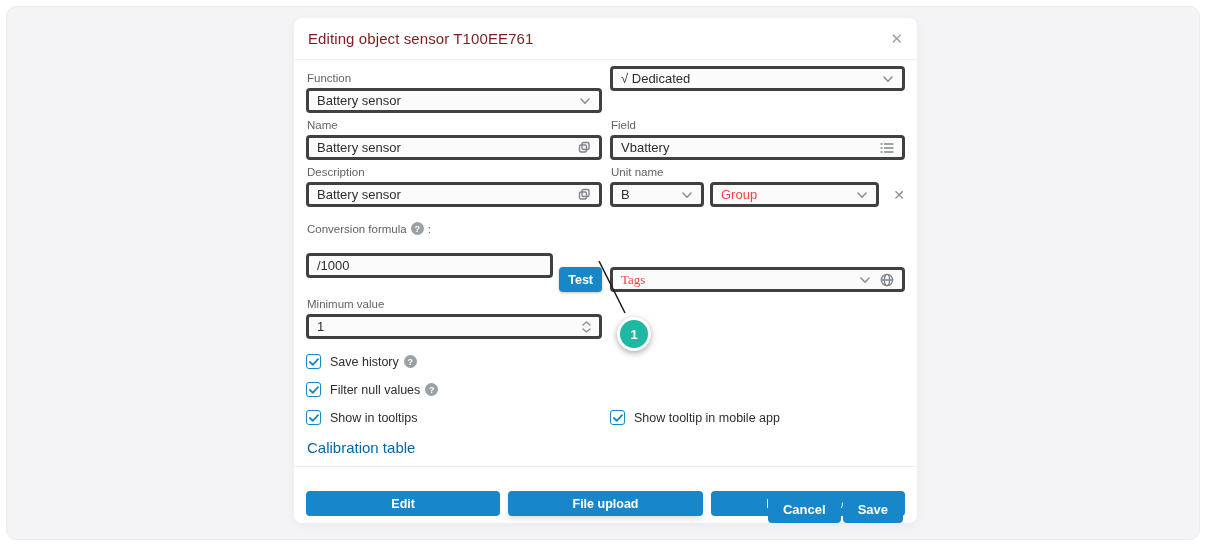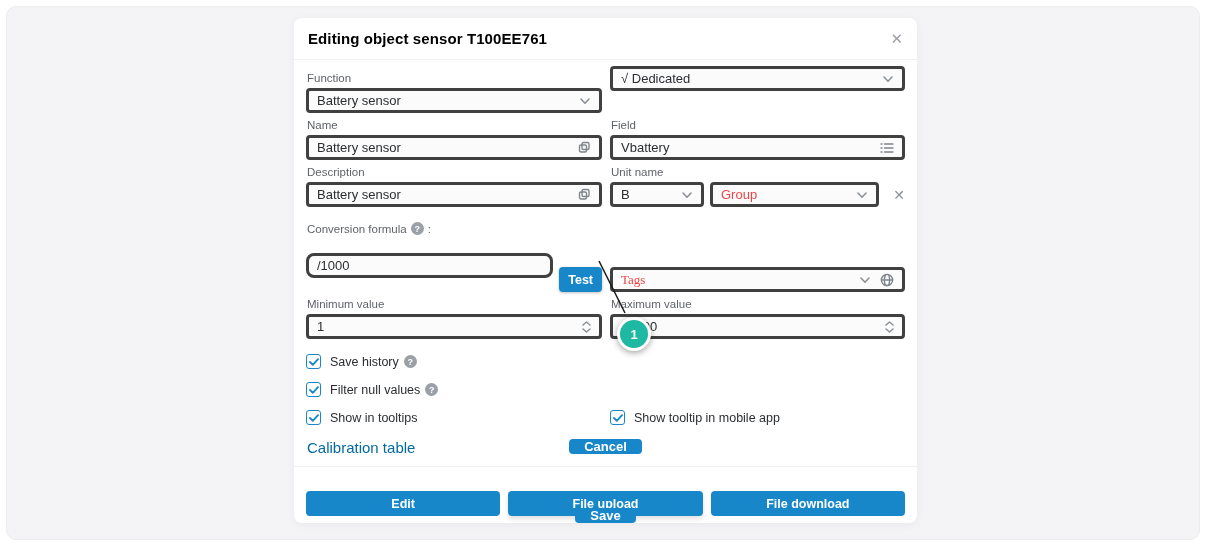--- a/index.html
+++ b/index.html
@@ -1,56 +1,56 @@
 <!DOCTYPE html>
 <html><head>
 <meta charset="utf-8">
 <style>
   * { box-sizing: border-box; margin: 0; padding: 0; }
   html,body { width:1206px; height:546px; background:#ffffff; font-family:"Liberation Sans", sans-serif; }
   .canvas { position:absolute; left:6px; top:6px; right:6px; bottom:6px; background:#f4f4f6; border-radius:10px; border:1px solid #ececee; overflow:hidden; }
 
   .modal { position:absolute; left:287px; top:11px; width:623px; height:505px; background:#ffffff; border-radius:8px; box-shadow:0 2px 10px rgba(0,0,0,.05); }
   .modal-header { height:42px; display:flex; align-items:center; justify-content:space-between; padding:0 14px; border-bottom:1px solid #f1f1f2; }
-  .modal-title { font-size:15px; font-weight:700; color:#000000; letter-spacing:.1px; }
+  .modal-title { font-size:15px; font-weight:400; color:#7f1d1d; letter-spacing:.1px; }
   .close-x { color:#9aa0a6; font-size:15px; cursor:pointer; line-height:1; }
 
   .modal-body { padding:6px 12px 0 12px; }
   .row { display:flex; gap:8px; }
   .col-l { width:296px; }
   .col-r { flex:1; }
   .fld-label { font-size:11.5px; color:#5f6368; margin:6px 0 4px 1px; display:flex; align-items:center; gap:4px; }
   .box { background:#fbfbfc; border:3px solid #404040; border-radius:4px; height:25px; display:flex; align-items:center; padding:0 8px; font-size:13px; color:#2b2e31; }
   .box .grow { flex:1; white-space:nowrap; overflow:hidden; }
   .placeholder { color:#ef4444; }
   .chev { width:12px; height:12px; flex:0 0 auto; margin-left:6px; }
   .chev polyline { fill:none; stroke:#8a9096; stroke-width:1.6; stroke-linecap:round; stroke-linejoin:round; }
   .icon-svg { flex:0 0 auto; margin-left:6px; }
   .icon-svg * { stroke:#7f858b; fill:none; stroke-width:1.4; stroke-linecap:round; }
   .spin { display:flex; flex-direction:column; gap:2px; margin-left:6px; }
   .spin svg polyline { fill:none; stroke:#8a9096; stroke-width:1.5; stroke-linecap:round; stroke-linejoin:round; }
   .help { width:13px; height:13px; border-radius:50%; background:#9aa0a6; color:#fff; font-size:9px; font-weight:700; display:inline-flex; align-items:center; justify-content:center; }
   .clear-x { color:#8a9096; font-size:14px; margin-left:8px; cursor:pointer; }
 
   .formula-row { display:flex; gap:6px; align-items:center; }
-  .formula-input { flex:1;border-radius:8px; }
+  .formula-input { flex:1; }
   .btn { background:#1787c9; color:#fff; border:none; border-radius:4px; font-family:inherit; font-weight:700; cursor:pointer;margin-top:28px; }
   .test-btn { height:25px; padding:0 9px; font-size:12.5px; box-shadow:0 1px 3px rgba(0,0,0,.25); }
 
   .check-row { display:flex; align-items:center; gap:9px; margin-top:7px; height:21px; font-size:12.5px; color:#2b2e31; }
   .cbx { width:15px; height:15px; border:1.6px solid #1787c9; border-radius:3px; background:#fff; display:inline-flex; align-items:center; justify-content:center; cursor:pointer; flex:0 0 auto; }
   .cbx svg polyline { fill:none; stroke:#1787c9; stroke-width:1.8; stroke-linecap:round; stroke-linejoin:round; }
   .check-label { display:flex; align-items:center; gap:5px; }
 
   .cal-title { font-size:15px; color:#0369a1; margin:11px 0 7px 1px; }
   .cal-btns { display:flex; gap:8px; }
   .cal-btn { flex:1; height:25px; font-size:12.5px; }
   .upload-shadow { box-shadow:0 3px 5px rgba(0,0,0,.12); }
 
-  .modal-footer { position:absolute; left:0; right:0; bottom:0; height:57px; border-top:1px solid #efefef; display:flex; align-items:center; justify-content:flex-end; gap:26px; padding:0 14px;flex-direction:column; }
+  .modal-footer { position:absolute; left:0; right:0; bottom:0; height:57px; border-top:1px solid #efefef; display:flex; align-items:center; justify-content:flex-end; gap:2px; padding:0 14px; }
   .footer-btn { height:27px; padding:0 15px; font-size:13px; }
 
   .annot-circle { position:absolute; left:610px; top:310px; width:34px; height:34px; border-radius:50%; background:#1eb8a3; border:3px solid #ffffff; box-shadow:0 2px 6px rgba(0,0,0,.35); color:#fff; font-size:13px; font-weight:700; display:flex; align-items:center; justify-content:center; }
   .annot-line { position:absolute; left:0; top:0; width:1206px; height:546px; pointer-events:none; }
 </style>
 </head>
 <body>
 
 <div class="canvas">
   <div class="modal">
@@ -167,34 +167,20 @@
               </svg>
           </div>
         </div>
       </div>
 
       <div class="row">
         <div class="col-l">
           <div class="fld-label">Minimum value</div>
           <div class="box">
             <span class="grow">1</span>
-            <span class="spin">
-              <svg width="9" height="5" viewBox="0 0 9 5">
-                  <polyline points="1,4 4.5,1 8,4"></polyline>
-                </svg>
-              <svg width="9" height="5" viewBox="0 0 9 5">
-                  <polyline points="1,1 4.5,4 8,1"></polyline>
-                </svg>
-            </span>
-          </div>
-        </div>
-        <div class="col-r">
-          <div class="fld-label">Maximum value</div>
-          <div class="box">
-            <span class="grow">12000</span>
             <span class="spin">
               <svg width="9" height="5" viewBox="0 0 9 5">
                   <polyline points="1,4 4.5,1 8,4"></polyline>
                 </svg>
               <svg width="9" height="5" viewBox="0 0 9 5">
                   <polyline points="1,1 4.5,4 8,1"></polyline>
                 </svg>
             </span>
           </div>
         </div>

